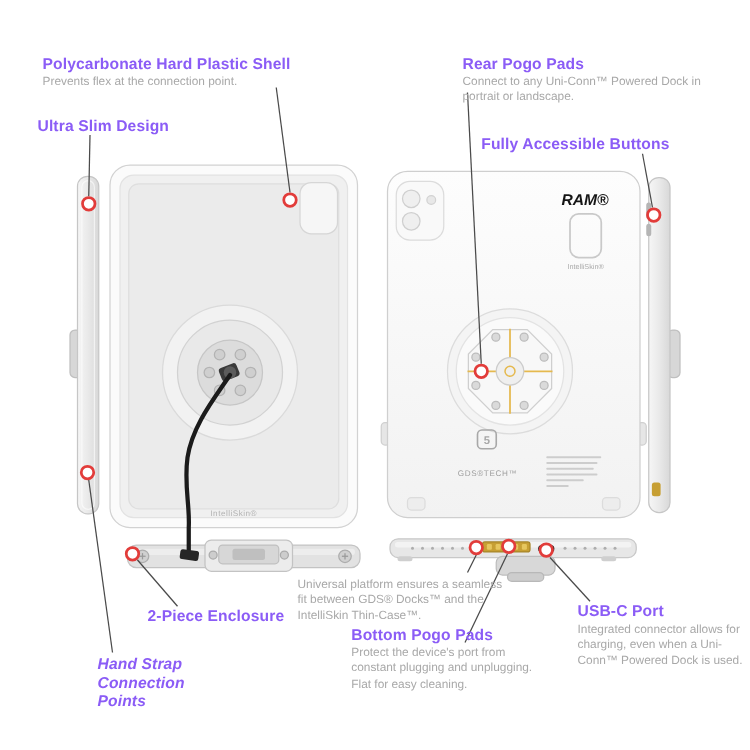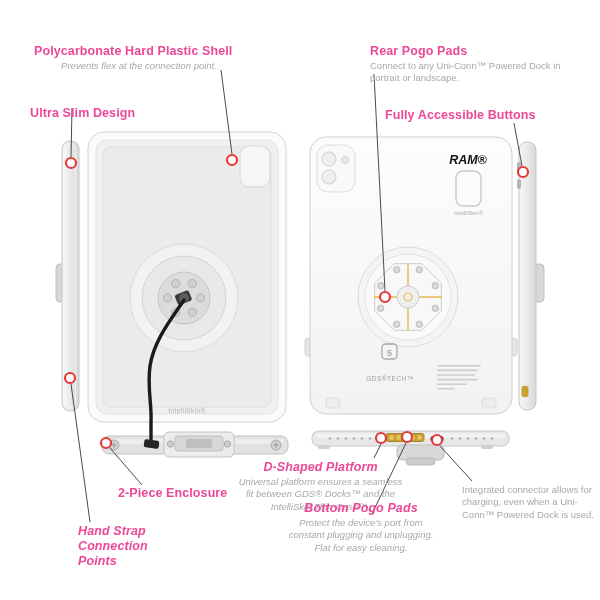--- a/index.html
+++ b/index.html
@@ -1,23 +1,23 @@
 <!DOCTYPE html>
 <html><head>
 <meta charset="utf-8">
 <style>
   html,body{margin:0;padding:0;}
   body{font-family:"Liberation Sans",sans-serif;background:#ffffff;}
   .stage{position:relative;width:600px;height:600px;background:#ffffff;overflow:hidden;}
   svg.layer{position:absolute;left:0;top:0;}
   .callout{position:absolute;z-index:2;}
-  .callout h3{margin:0;font-size:12.5px;font-weight:700;color:#ec4899;white-space:nowrap;letter-spacing:0.1px;}
+  .callout h3{margin:0;font-size:12.5px;font-weight:700;color:#8b5cf6;white-space:nowrap;letter-spacing:0.1px;}
   .callout.wrap h3{white-space:normal;line-height:1.18;font-style:italic;}
   .callout p{margin:2px 0 0;font-size:9.5px;color:#a8a8a8;line-height:1.3;}
-  .callout.center, .callout p.center{text-align:center;font-style:italic;}
+  .callout.center, .callout p.center{}
   svg text{font-family:"Liberation Sans",sans-serif;}
 </style>
 </head>
 <body>
 
 <div class="stage">
 
   <svg class="layer" width="600" height="600" viewBox="0 0 600 600">
     <defs>
       <linearGradient id="sideG" x1="0" y1="0" x2="1" y2="0">
@@ -201,48 +201,48 @@
       <circle cx="407" cy="437" r="5" fill="#ffffff" stroke="#e23c3a" stroke-width="2.2"></circle>
       <circle cx="437" cy="440" r="5" fill="#ffffff" stroke="#e23c3a" stroke-width="2.2"></circle>
     </g>
   </svg>
 
   <div class="callout" style="left:34px;top:44px;width:210px;">
     <h3>Polycarbonate Hard Plastic Shell</h3>
     <p class="center">Prevents flex at the connection point.</p>
   </div>
 
-  <div class="callout" style="left:30px;top:106px;">
+  <div class="callout" style="left:30px;top:94px;">
     <h3>Ultra Slim Design</h3>
   </div>
 
   <div class="callout" style="left:370px;top:44px;width:195px;">
     <h3>Rear Pogo Pads</h3>
     <p>Connect to any Uni-Conn™ Powered Dock in portrait or landscape.</p>
   </div>
 
   <div class="callout" style="left:385px;top:108px;">
     <h3>Fully Accessible Buttons</h3>
   </div>
 
   <div class="callout center" style="left:238px;top:460px;width:165px;">
-    <h3>D-Shaped Platform</h3>
     <p>Universal platform ensures a seamless fit between GDS® Docks™ and the IntelliSkin Thin-Case™.</p>
   </div>
 
   <div class="callout" style="left:118px;top:486px;">
     <h3>2-Piece Enclosure</h3>
   </div>
 
   <div class="callout wrap" style="left:78px;top:524px;width:112px;">
     <h3>Hand Strap Connection Points</h3>
   </div>
 
   <div class="callout center" style="left:281px;top:501px;width:160px;">
     <h3>Bottom Pogo Pads</h3>
     <p>Protect the device's port from constant plugging and unplugging. Flat for easy cleaning.</p>
   </div>
 
   <div class="callout" style="left:462px;top:482px;width:138px;">
+    <h3>USB-C Port</h3>
     <p>Integrated connector allows for charging, even when a Uni-Conn™ Powered Dock is used.</p>
   </div>
 
 </div>
 
 </body></html>

